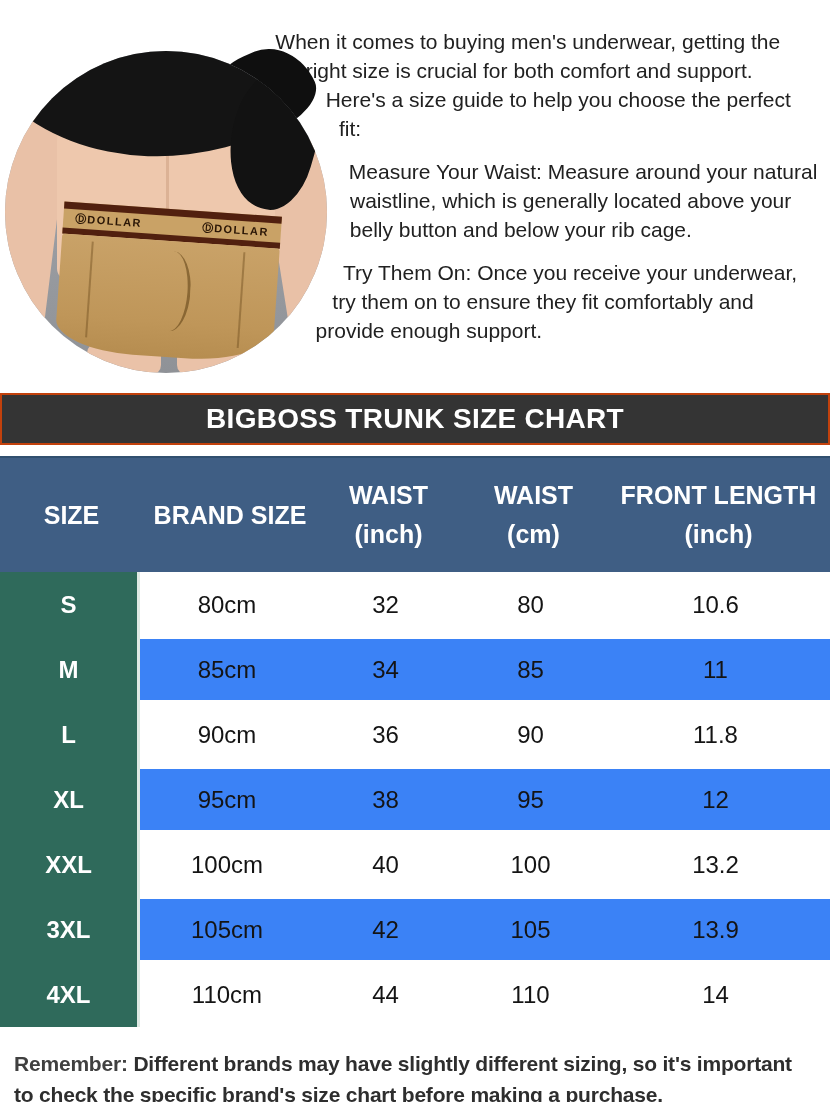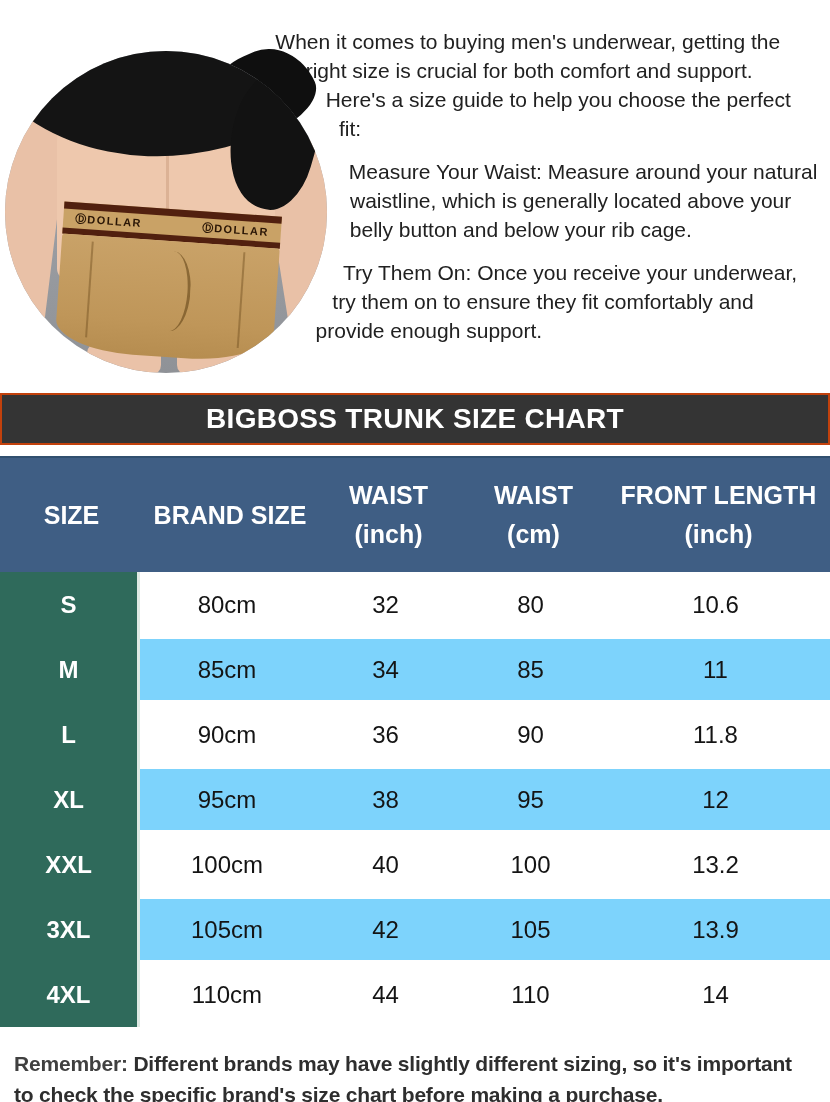--- a/index.html
+++ b/index.html
@@ -89,21 +89,21 @@
   .hcell.c1 { width:143px; } .hcell.c2 { width:174px; } .hcell.c3 { width:143px; }
   .hcell.c4 { width:147px; } .hcell.c5 { width:223px; }
 
   .trow { display:flex; height:65px; }
   .c-size {
     flex:0 0 140px; background:#2f6a5b; border-right:3px solid #dfe9e4;
     display:flex; align-items:center; justify-content:center;
     color:#ffffff; font-weight:700; font-size:24px;
   }
   .row-data { flex:1; display:flex; }
-  .trow.gray .row-data { background:#7dd3fc; border-top:2px solid #ffffff; border-bottom:2px solid #ffffff; }
+  .trow.gray .row-data { background:#3b82f6; border-top:2px solid #ffffff; border-bottom:2px solid #ffffff; }
   .dcell {
     display:flex; align-items:center; justify-content:center;
     font-size:24px; color:#141414;
   }
   .dcell.c2 { width:174px; } .dcell.c3 { width:143px; }
   .dcell.c4 { width:147px; } .dcell.c5 { width:223px; }
 
   
   .footer { height:102px; padding:21px 14px 0 14px; }
   .footer p { font-size:21px; font-weight:700; line-height:31px; color:#2e2e2e; letter-spacing:-.2px; }

